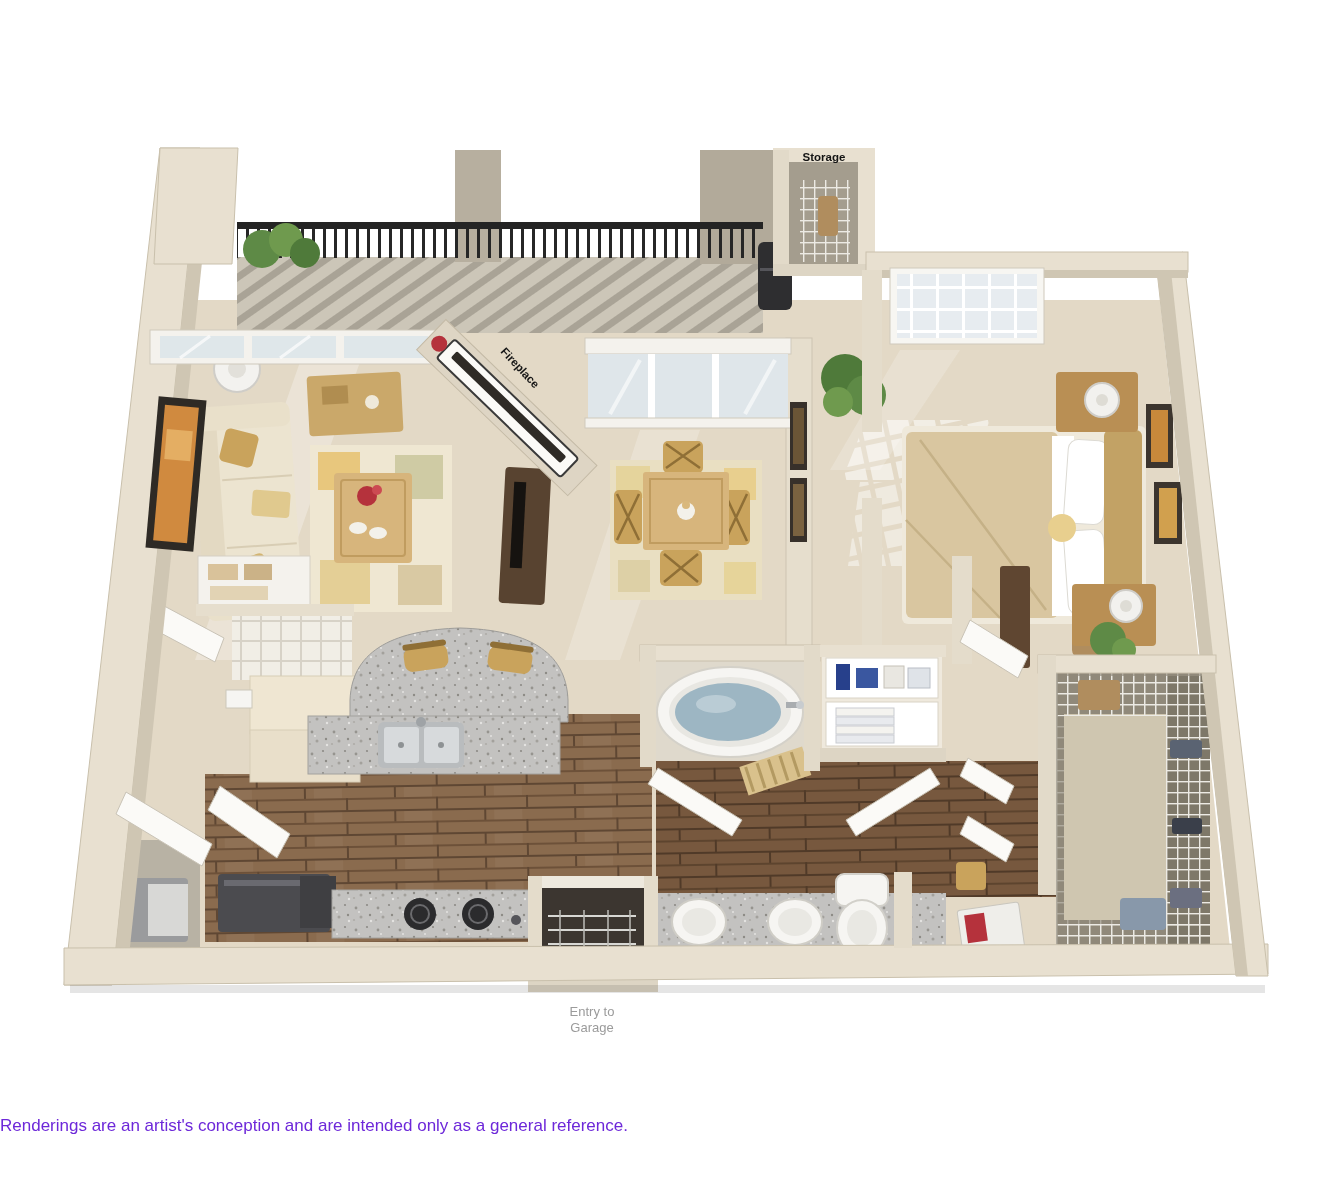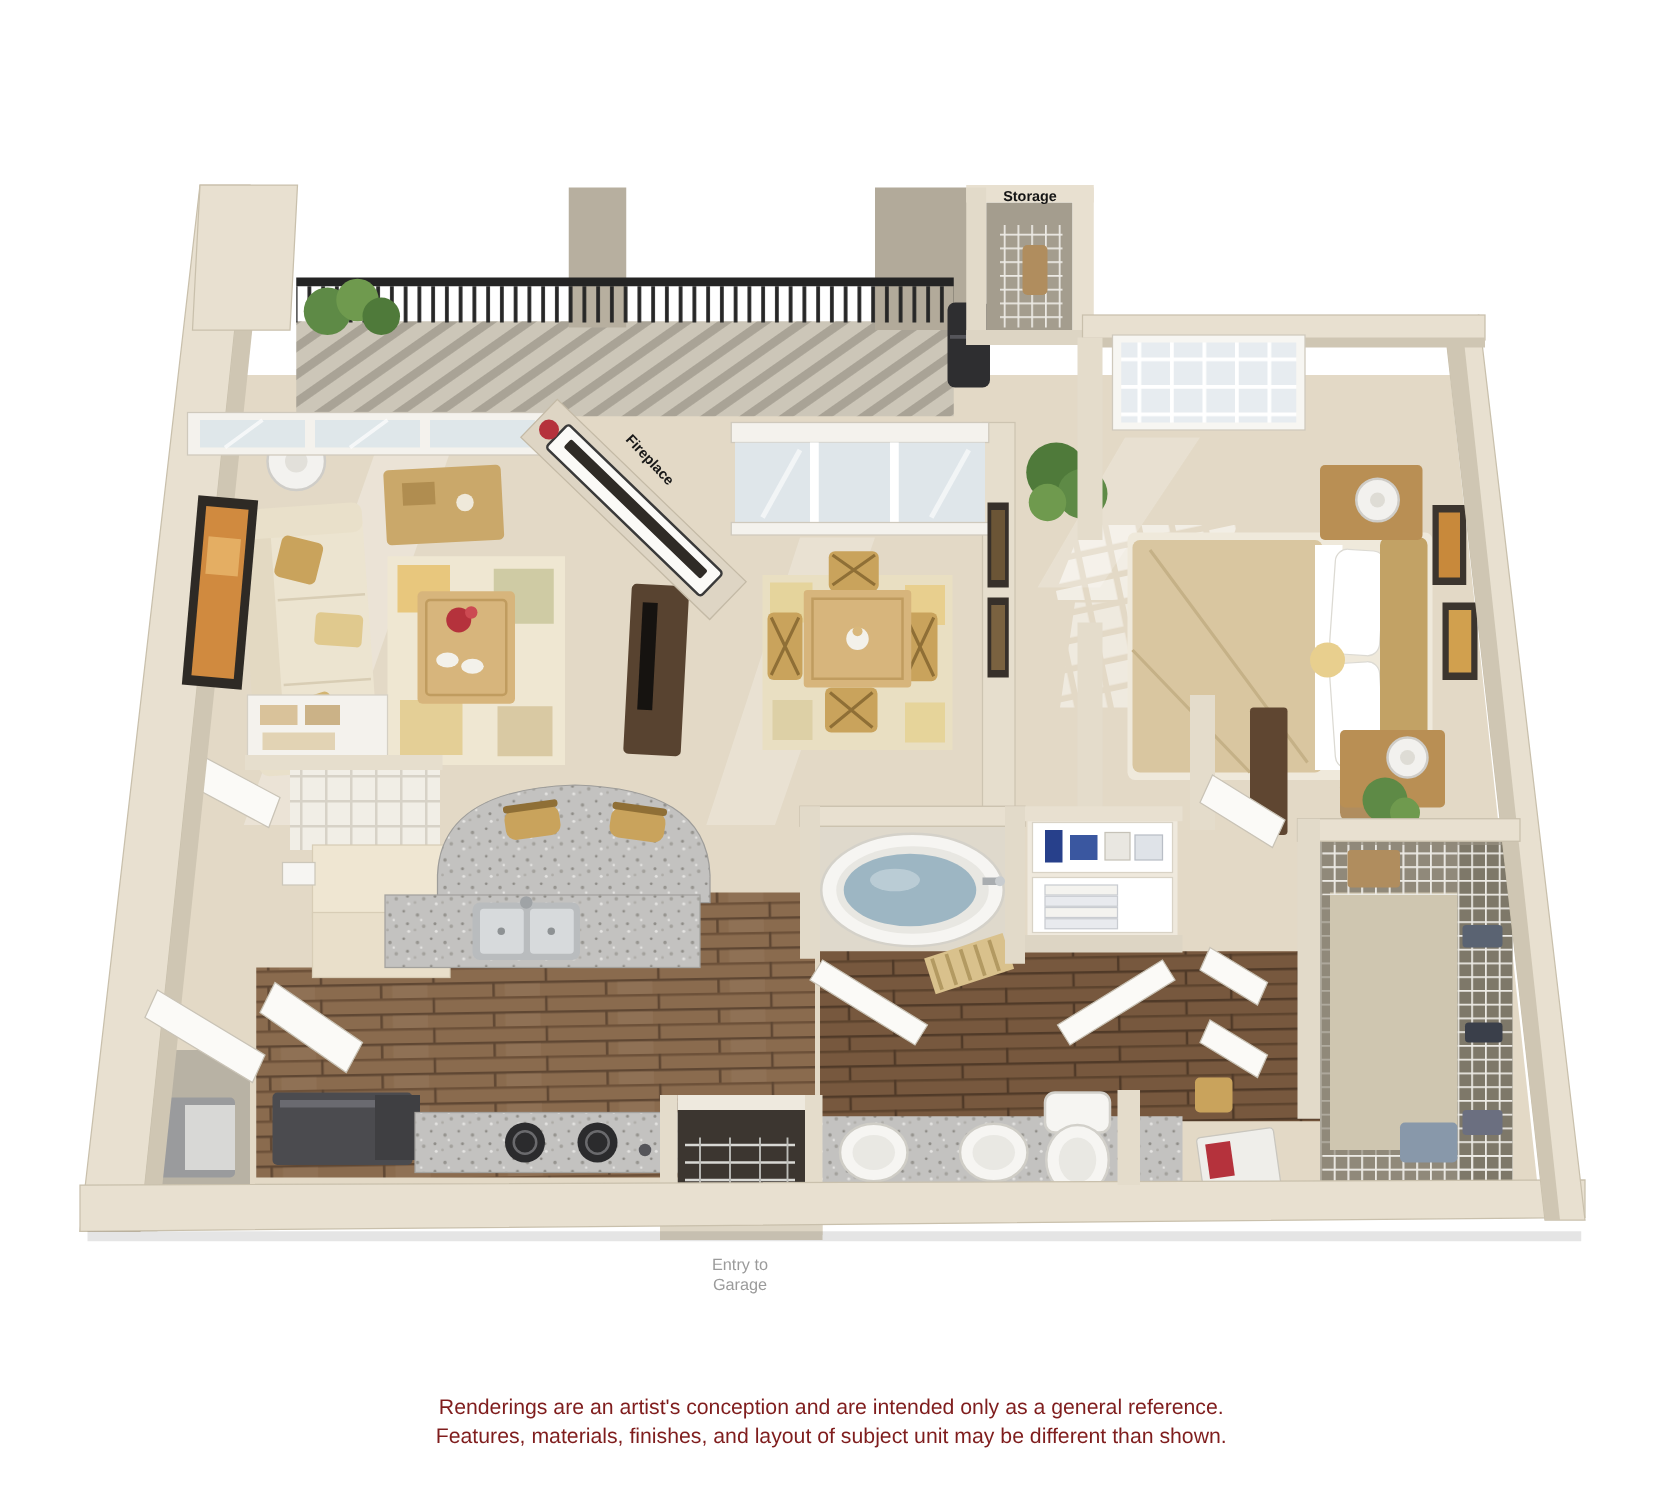--- a/index.html
+++ b/index.html
@@ -1,20 +1,20 @@
 <!DOCTYPE html>
 <html><head>
 <meta charset="utf-8">
 <style>
   html,body{margin:0;padding:0;background:#ffffff;}
   body{width:1330px;height:1200px;position:relative;font-family:"Liberation Sans",sans-serif;overflow:hidden;}
   #stage{position:absolute;left:0;top:0;width:1330px;height:984px;}
   svg{display:block;}
-  .disclaimer{position:absolute;left:0;top:1114px;width:1330px;text-align:center;
-    font-size:17px;line-height:23px;color:#7f1d1d;}
+  .disclaimer{position:absolute;left:0;top:1114px;width:1330px;
+    font-size:17px;line-height:23px;color:#6d28d9;}
   text{font-family:"Liberation Sans",sans-serif;}
 </style>
 </head>
 <body>
 
 <div id="stage">
 <svg width="1330" height="1200" viewBox="0 0 1330 1200">
 <defs>
   <pattern id="planks" width="90" height="24" patternUnits="userSpaceOnUse" patternTransform="rotate(-1)">
     <rect width="90" height="24" fill="#8a6b4e"></rect>
@@ -434,14 +434,13 @@
 
 <g>
   <text x="592" y="1016" font-size="13" fill="#9b9b9b" text-anchor="middle">Entry to</text>
   <text x="592" y="1032" font-size="13" fill="#9b9b9b" text-anchor="middle">Garage</text>
 </g>
 </svg>
 </div>
 
 <div class="disclaimer">
   <div>Renderings are an artist's conception and are intended only as a general reference.</div>
-  <div>Features, materials, finishes, and layout of subject unit may be different than shown.</div>
 </div>
 
 </body></html>

